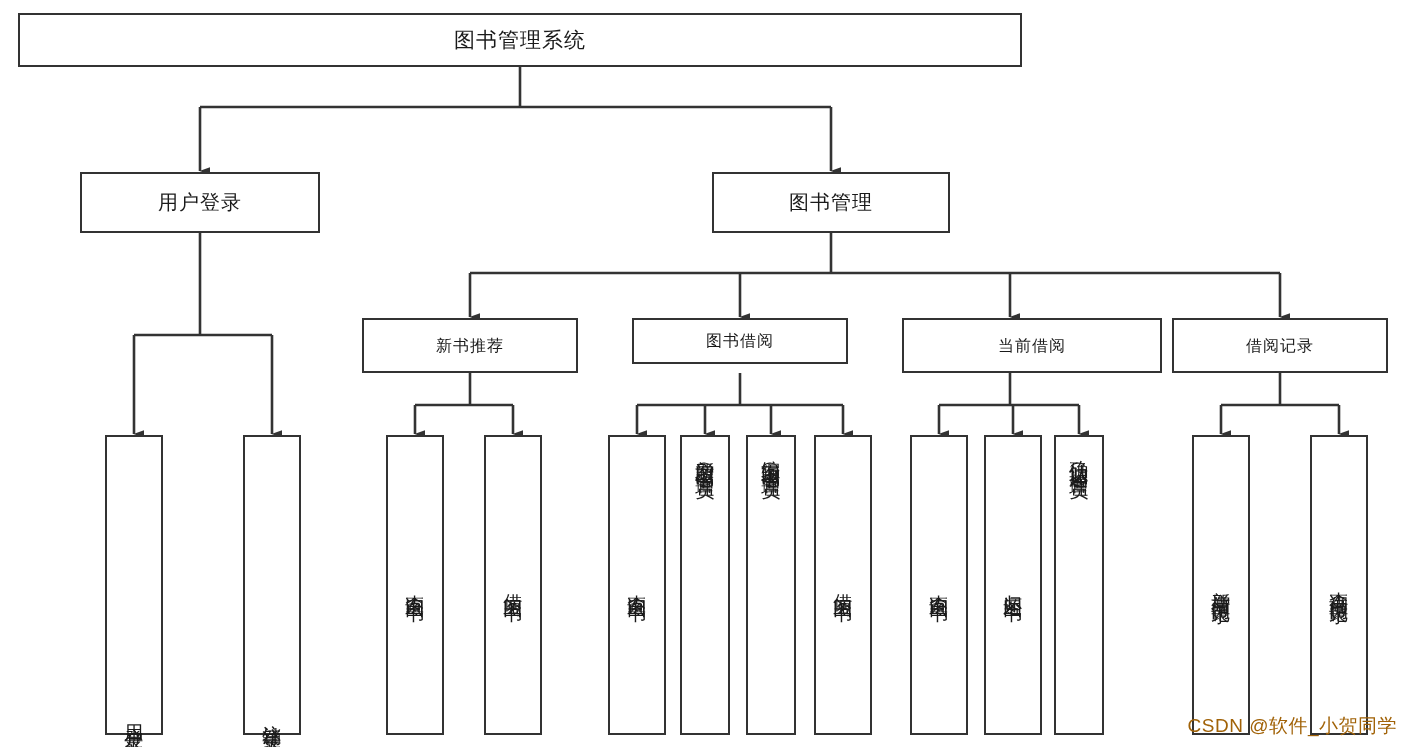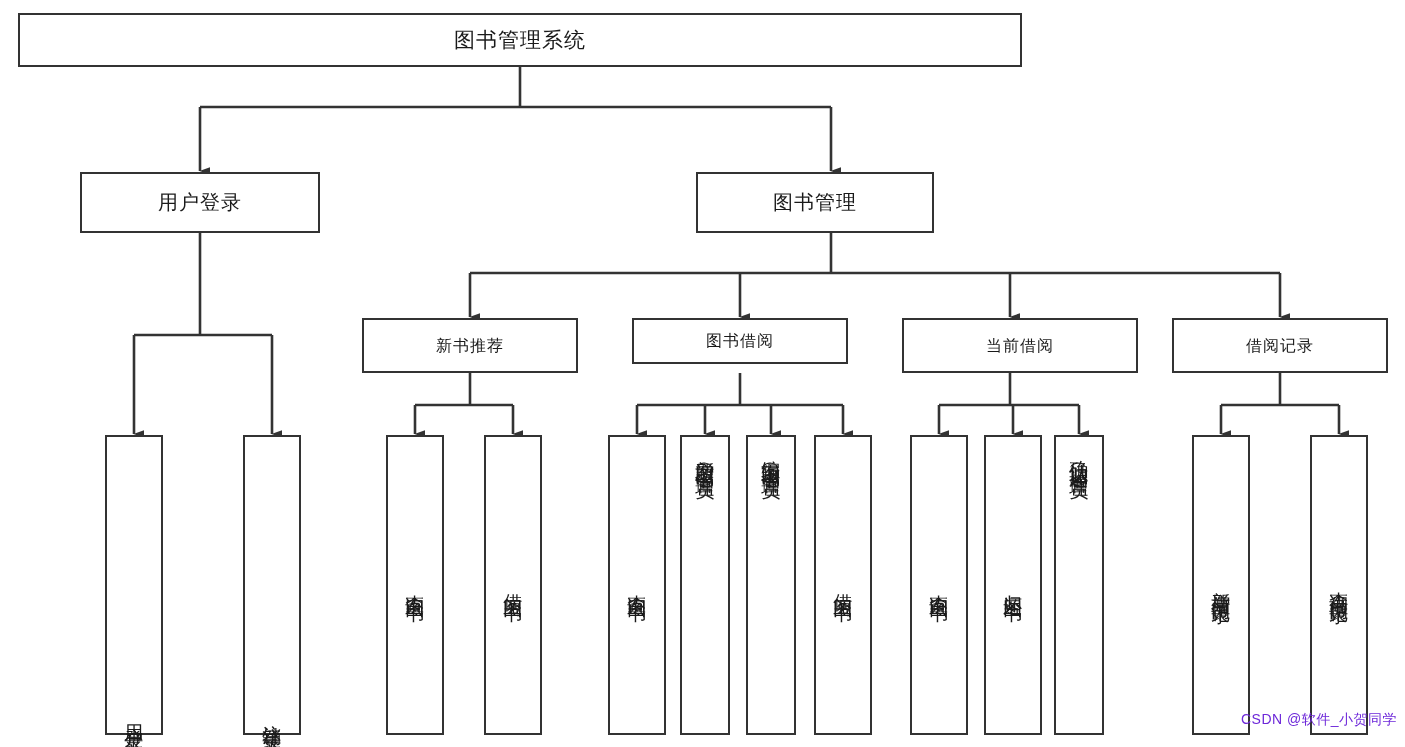--- a/index.html
+++ b/index.html
@@ -54,23 +54,23 @@
   .node.leaf.align-bottom { justify-content: flex-end; padding-bottom: 12px; }
   .node.leaf.align-top    { justify-content: flex-start; padding-top: 8px; }
   .node.leaf .vtext {
     writing-mode: vertical-rl;
     text-orientation: upright;
     white-space: nowrap;
   }
   #watermark {
     position: absolute;
     right: 8px;
-    bottom: 18px;
-    font-size: 14px;
-    color: #6d28d9;
+    bottom: 8px;
+    font-size: 19px;
+    color: #a16207;
     letter-spacing: 0.5px;
     z-index: 3;
     white-space: nowrap;
   }
 </style>
 </head>
 <body>
 
 <div id="stage">
   <svg id="edges" viewBox="0 0 1405 747" xmlns="http://www.w3.org/2000/svg">
@@ -116,30 +116,30 @@
       </g>
   </svg>
 
   <div id="nodes-layer">
       <div class="node root" style="left: 18px; top: 13px; width: 1004px; height: 54px;">
         <span>图书管理系统</span>
       </div>
       <div class="node level2" style="left: 80px; top: 172px; width: 240px; height: 61px;">
         <span>用户登录</span>
       </div>
-      <div class="node level2" style="left: 696px; top: 172px; width: 238px; height: 61px;">
+      <div class="node level2" style="left: 712px; top: 172px; width: 238px; height: 61px;">
         <span>图书管理</span>
       </div>
       <div class="node level3" style="left: 362px; top: 318px; width: 216px; height: 55px;">
         <span>新书推荐</span>
       </div>
       <div class="node level3" style="left: 632px; top: 318px; width: 216px; height: 46px;">
         <span>图书借阅</span>
       </div>
-      <div class="node level3" style="left: 902px; top: 318px; width: 236px; height: 55px;">
+      <div class="node level3" style="left: 902px; top: 318px; width: 260px; height: 55px;">
         <span>当前借阅</span>
       </div>
       <div class="node level3" style="left: 1172px; top: 318px; width: 216px; height: 55px;">
         <span>借阅记录</span>
       </div>
       <div class="node leaf align-bottom" style="left: 105px; top: 435px; width: 58px; height: 300px;">
         <span class="vtext">用户登录</span>
       </div>
       <div class="node leaf align-bottom" style="left: 243px; top: 435px; width: 58px; height: 300px;">
         <span class="vtext">注销登录</span>

